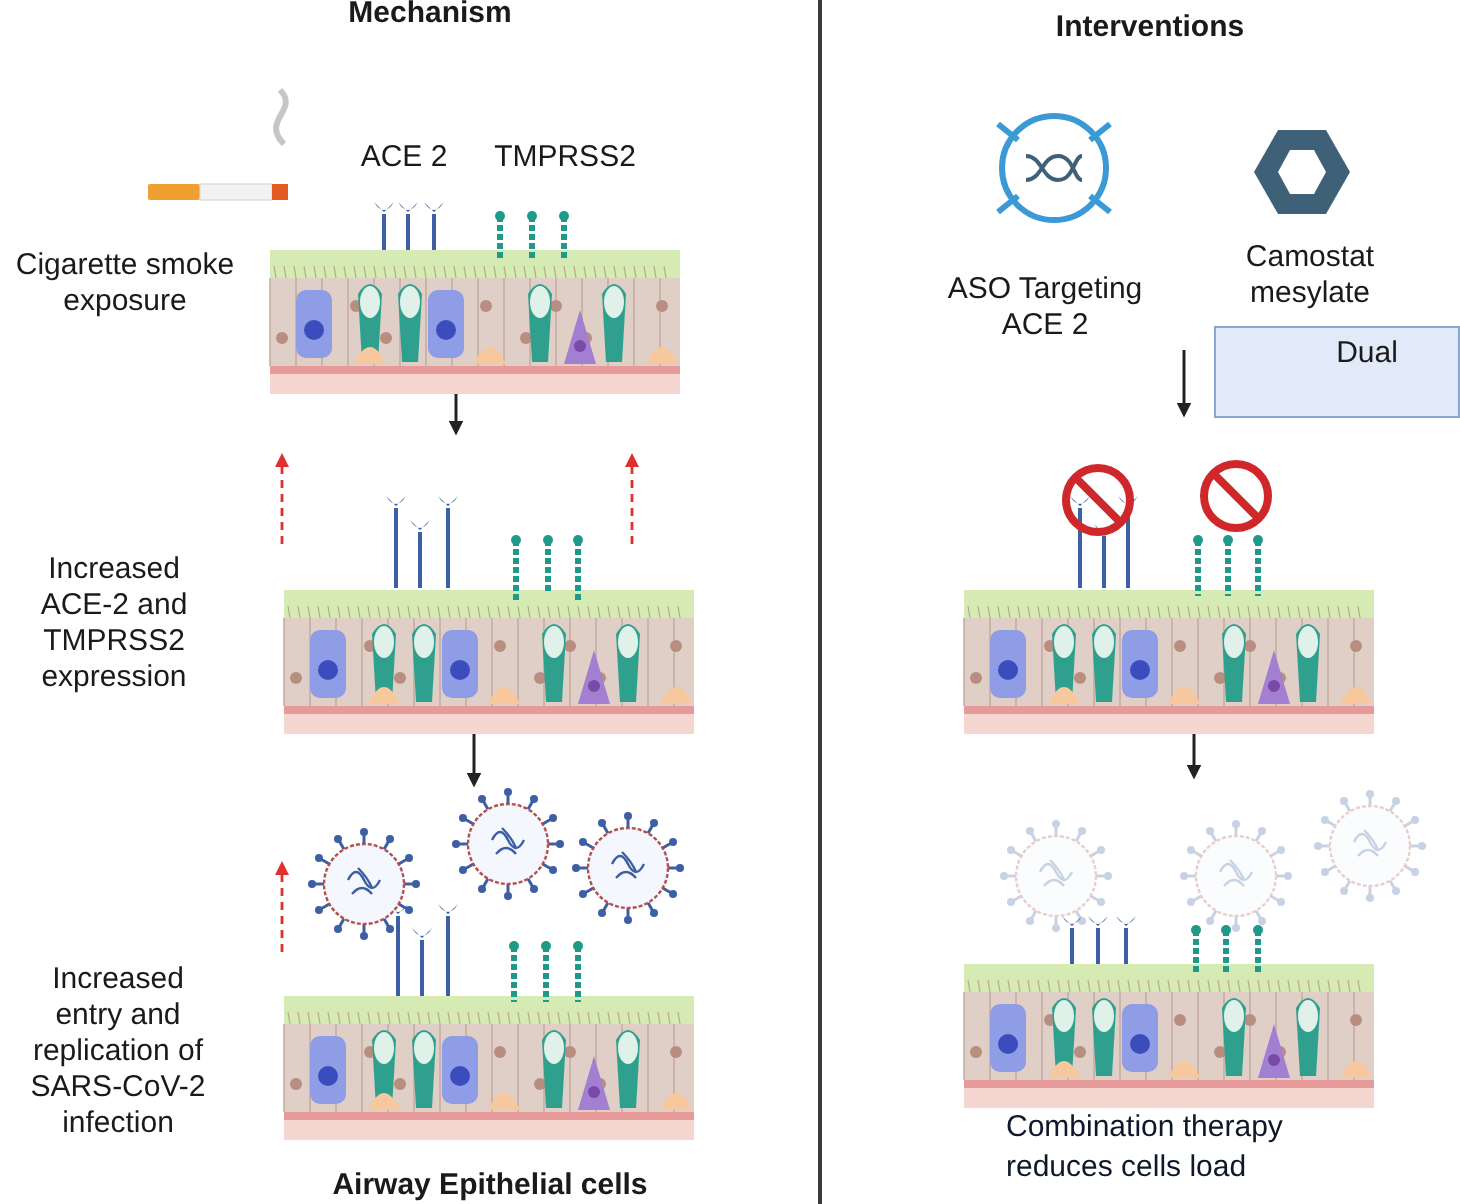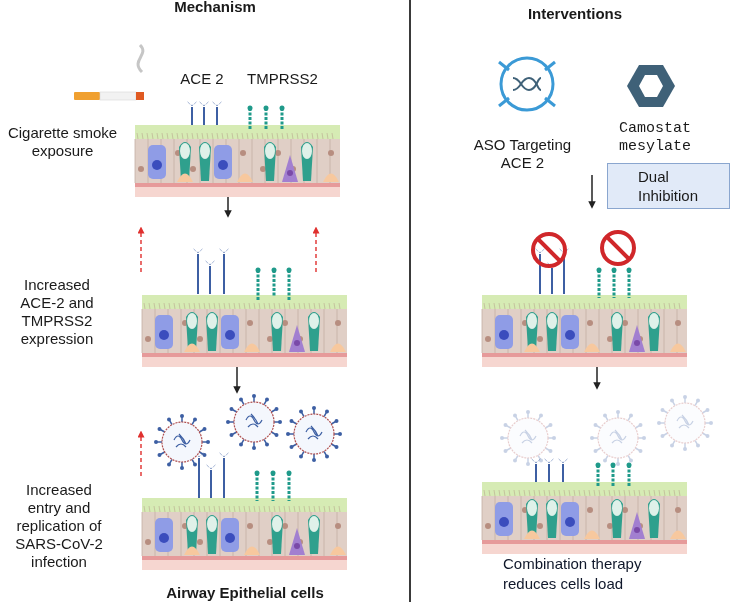--- a/index.html
+++ b/index.html
@@ -2,21 +2,21 @@
 <html><head>
 <meta charset="utf-8">
 <style>
   * { box-sizing: border-box; margin: 0; padding: 0; }
   html, body { width: 730px; height: 602px; background: #ffffff; overflow: hidden; }
   body { position: relative; font-family: "Liberation Sans", sans-serif; color: #1a1a1a; }
   .abs { position: absolute; }
   .heading { font-weight: bold; font-size: 15px; text-align: center; }
   .label { font-size: 15px; text-align: center; line-height: 18px; }
   .divider { position: absolute; left: 409px; top: 0; width: 2px; height: 602px; background: #3a3a3a; }
-  .dual-box { position: absolute; left: 607px; top: 163px; width: 123px; height: 46px; border: 1.5px solid #8aa6cf; background: #e1eaf8; font-size: 15px; text-align: left; line-height: 19px; padding-top: 3px; padding-left: 30px; }
+  .dual-box { position: absolute; left: 607px; top: 163px; width: 123px; height: 46px; border: 1.5px solid #8aa6cf; background: #e1eaf8; font-size: 15px; text-align: center; line-height: 19px; padding-top: 3px; padding-left: 30px; }
   .red-text { color: #0f172a; font-size: 15px; line-height: 20px; }
   svg { position: absolute; overflow: visible; }
   .faded { opacity: 0.28; }
 </style>
 </head>
 <body>
 
 <div class="abs heading" style="left:150px;top:-2px;width:130px;">Mechanism</div>
 <div class="abs heading" style="left:500px;top:5px;width:150px;">Interventions</div>
 
@@ -42,27 +42,26 @@
 
 <div class="abs label" style="left:172px;top:70px;width:60px;">ACE 2</div>
 <div class="abs label" style="left:240px;top:70px;width:85px;">TMPRSS2</div>
 
 <div class="abs heading" style="left:150px;top:584px;width:190px;">Airway Epithelial cells</div>
 
 <div class="abs label" style="left:460px;top:136px;width:125px;">
   <div>ASO Targeting</div>
   <div>ACE 2</div>
 </div>
-<div class="abs label" style="left:605px;top:120px;width:100px;font-family:Liberation Mono, monospace;">
+<div class="abs label" style="left:605px;top:120px;width:100px;">
   <div>Camostat</div>
   <div>mesylate</div>
 </div>
 <div class="dual-box">
   <div>Dual</div>
-  <div>Inhibition</div>
 </div>
 <div class="abs red-text" style="left:503px;top:554px;width:200px;">
   <div>Combination therapy</div>
   <div>reduces cells load</div>
 </div>
 
 <svg id="gfx" width="730" height="602" style="left:0;top:0;">
   <defs>
     <marker id="ah" viewBox="0 0 10 10" refX="5" refY="5" markerWidth="5" markerHeight="5" orient="auto">
       <path d="M0,0 L10,5 L0,10 z" fill="#222"></path>

